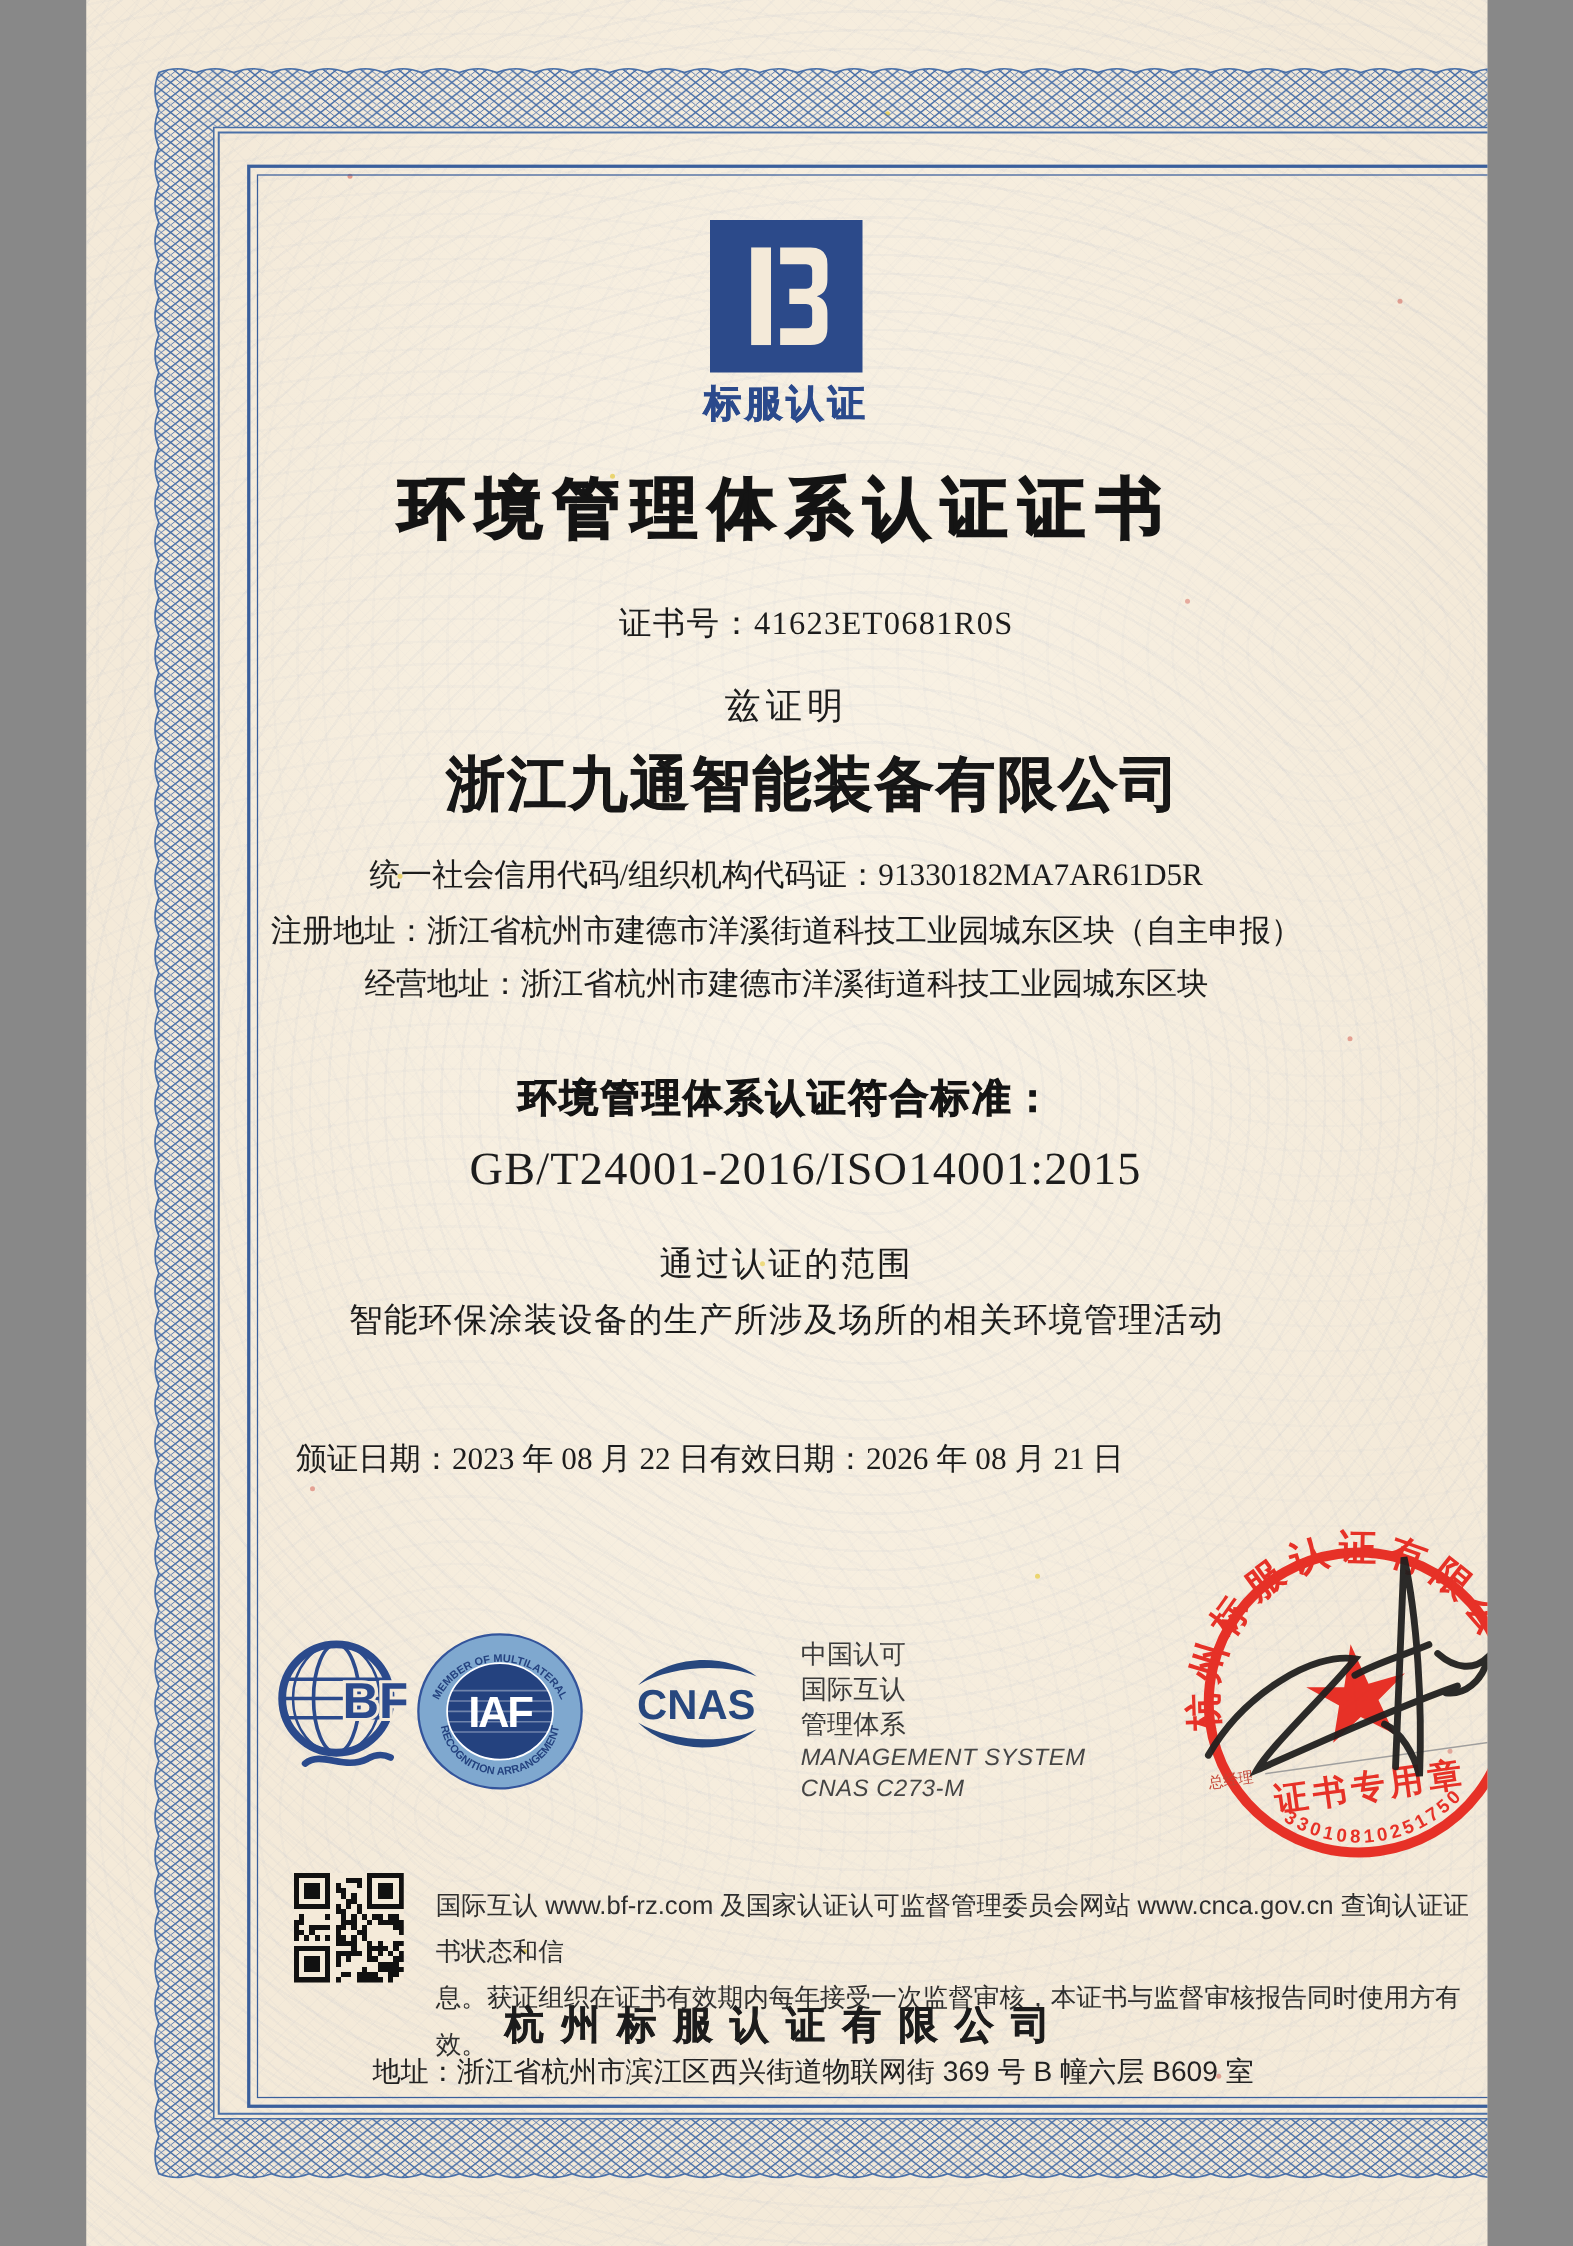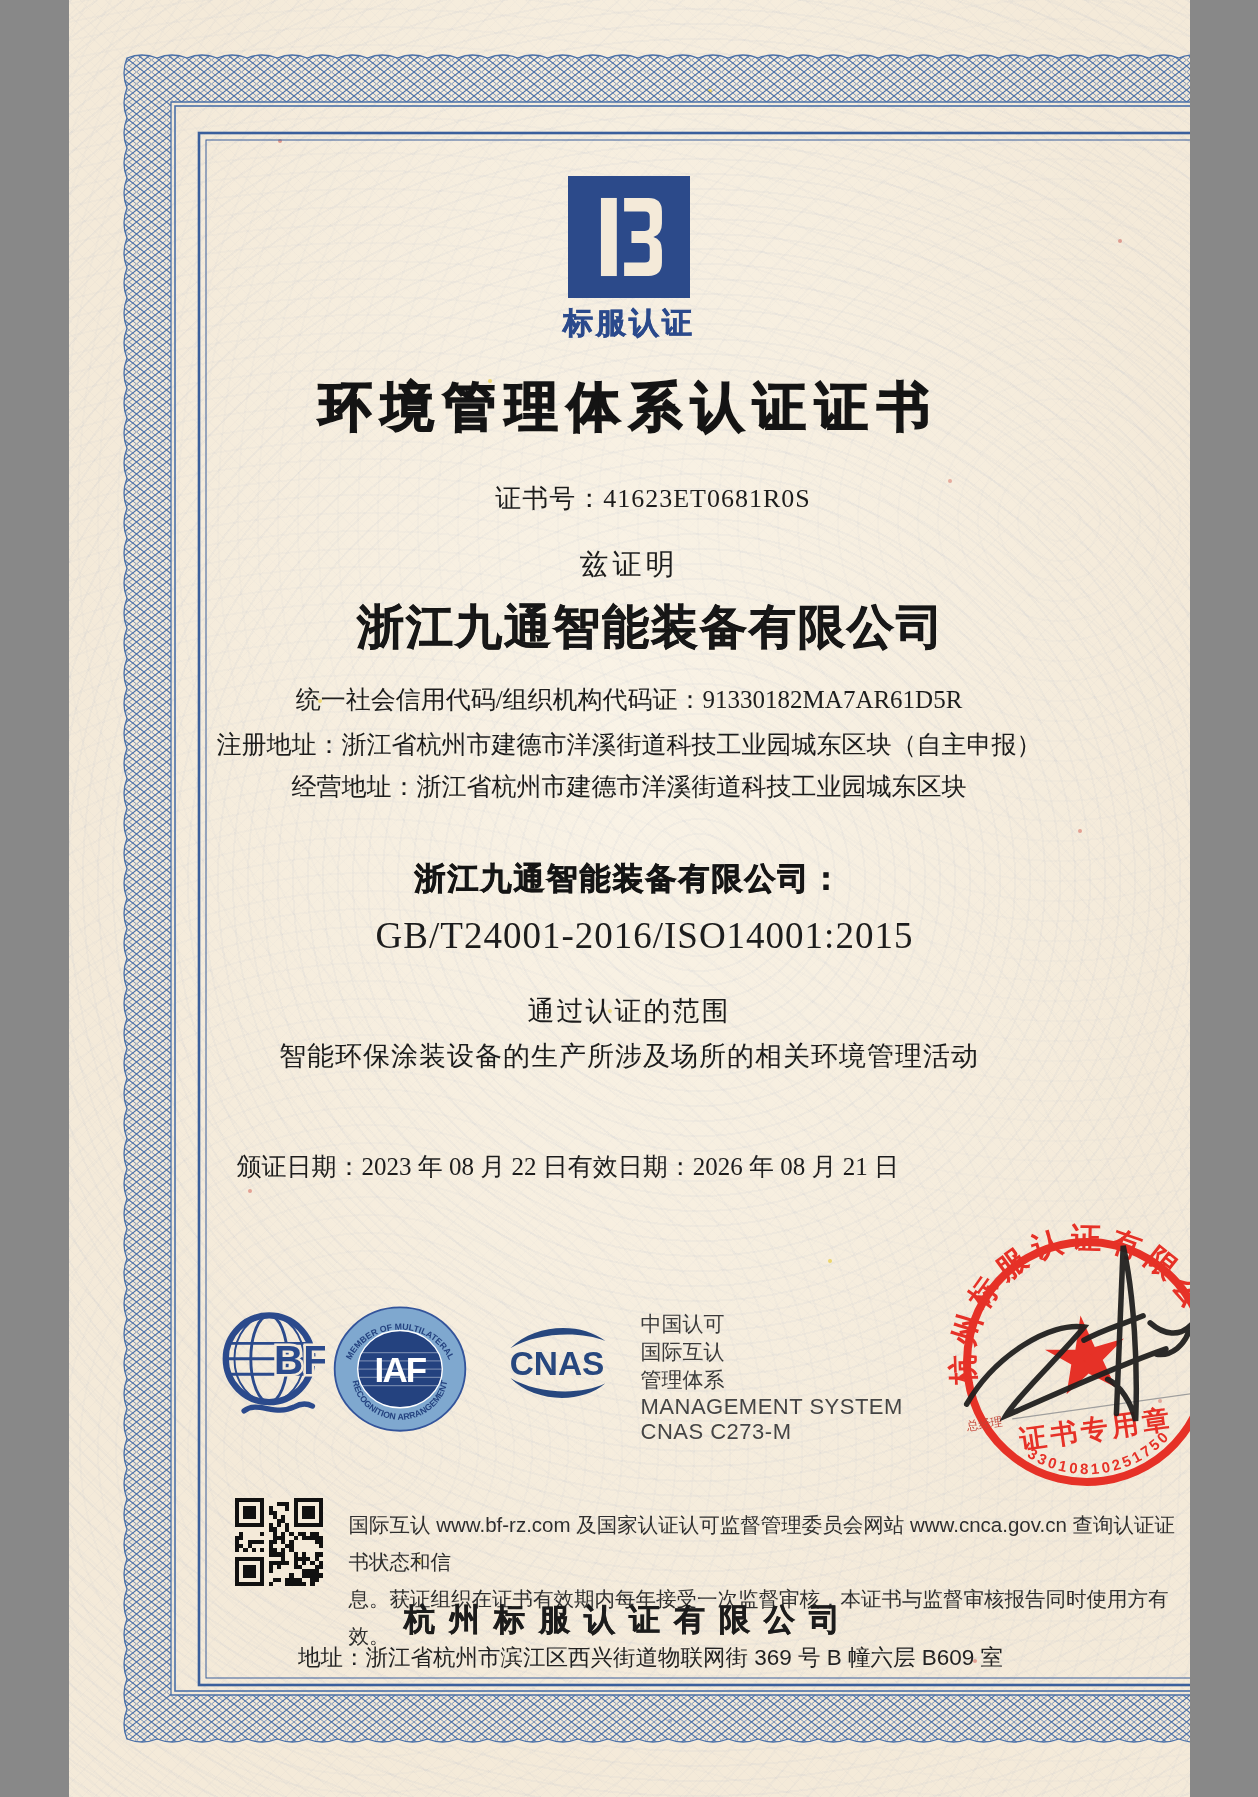--- a/index.html
+++ b/index.html
@@ -52,21 +52,21 @@
   .std{top:914px;font-size:37px;letter-spacing:1px;margin-left:31px;}
   .scope-label{top:993px;font-size:27px;letter-spacing:2px;}
   .scope{top:1038px;font-size:27px;letter-spacing:1px;}
 
   .dates{position:absolute;left:168px;right:124px;top:1150px;display:flex;
     justify-content:flex-start;font-size:25px;}
 
   .logo-row-item{position:absolute;}
   .accr-text{position:absolute;left:572px;top:1310px;font-family:"Liberation Sans",sans-serif;
     color:#3a3a3a;line-height:28px;font-size:21px;text-align:left;}
-  .accr-text .en{font-size:22px;line-height:25px;letter-spacing:.5px;color:#444;}
+  .accr-text .en{font-size:19px;line-height:25px;letter-spacing:.5px;color:#444;font-style:italic;}
 
   .stamp{position:absolute;left:868px;top:1212px;width:300px;height:300px;
     transform:rotate(-8deg);opacity:.94;}
   .stamp svg{overflow:visible;}
 
   .notice{position:absolute;left:166px;top:1498px;display:flex;gap:26px;align-items:flex-start;}
   .qr{width:88px;height:88px;flex:0 0 auto;}
   .notice-text{font-family:"Liberation Sans",sans-serif;font-size:20.5px;line-height:37px;
     color:#2e2e2e;text-align:left;max-width:830px;padding-top:8px;}
 
@@ -106,21 +106,21 @@
 
   <div class="abs cert-no">
     <span>证书号：</span><span>41623ET0681R0S</span>
   </div>
 
   <div class="abs declare">兹证明</div>
   <div class="abs company">浙江九通智能装备有限公司</div>
   <div class="abs credit">统一社会信用代码/组织机构代码证：91330182MA7AR61D5R</div>
   <div class="abs reg-addr">注册地址：浙江省杭州市建德市洋溪街道科技工业园城东区块（自主申报）</div>
   <div class="abs biz-addr">经营地址：浙江省杭州市建德市洋溪街道科技工业园城东区块</div>
-  <div class="abs std-label">浙江九通智能装备有限公司：</div>
+  <div class="abs std-label">环境管理体系认证符合标准：</div>
   <div class="abs std">GB/T24001-2016/ISO14001:2015</div>
   <div class="abs scope-label">通过认证的范围</div>
   <div class="abs scope">智能环保涂装设备的生产所涉及场所的相关环境管理活动</div>
 
   <div class="dates">
     <span>颁证日期：2023 年 08 月 22 日</span>
     <span>有效日期：2026 年 08 月 21 日</span>
   </div>
 
   <div class="logo-row-item" style="left:150px;top:1306px">

